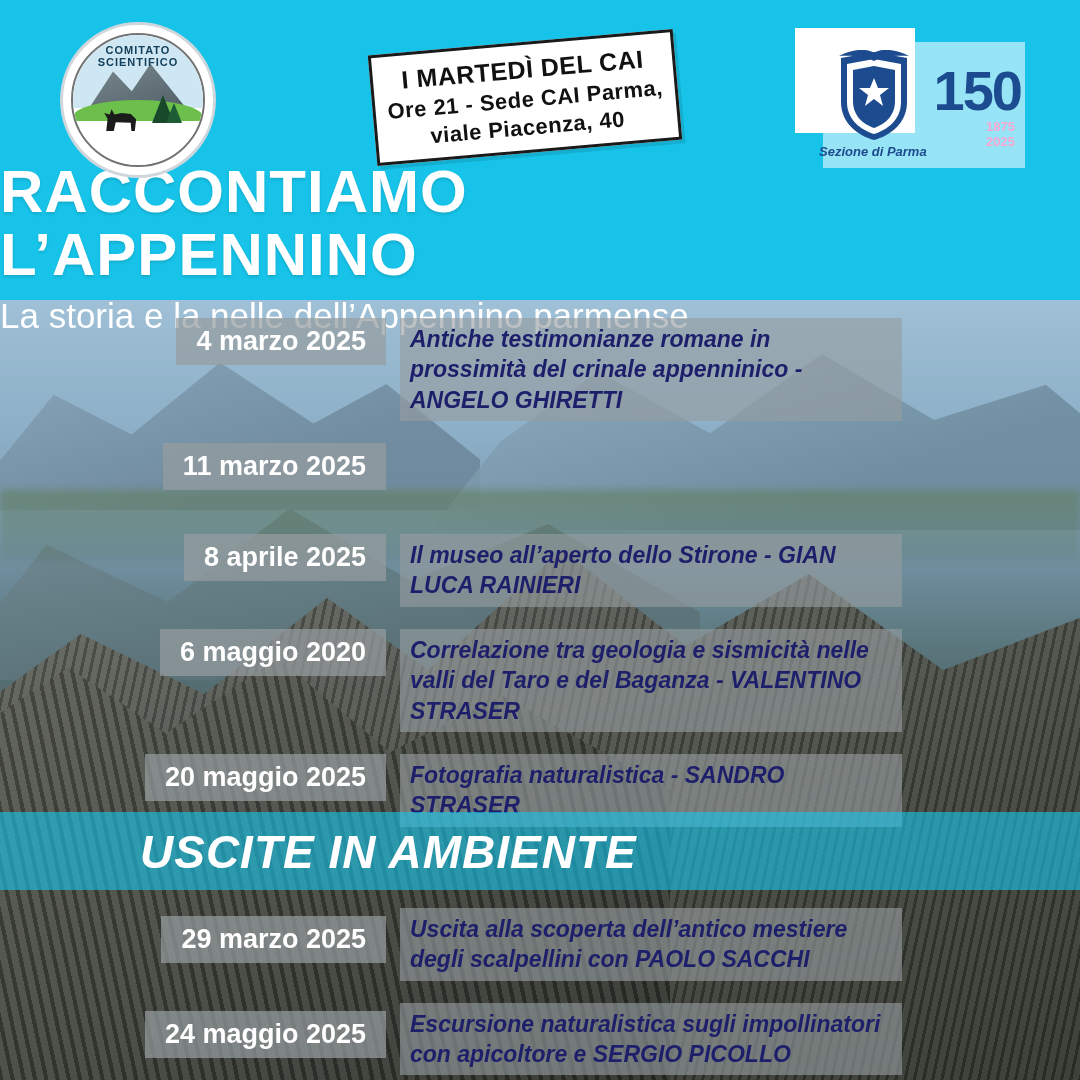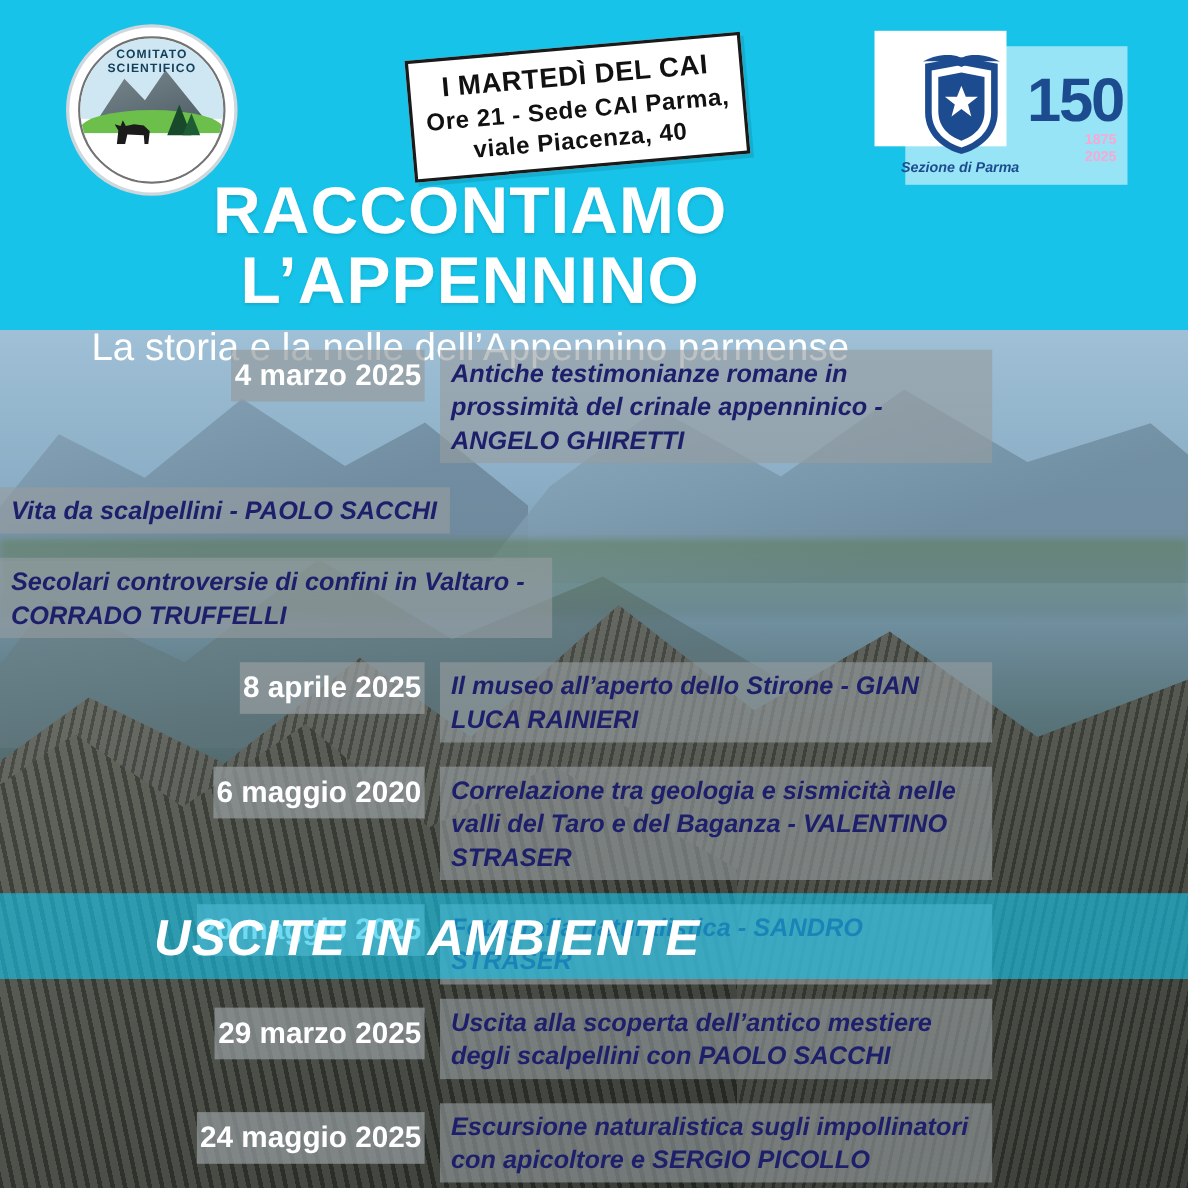--- a/index.html
+++ b/index.html
@@ -79,21 +79,21 @@
   .header {
     position: absolute;
     left: 0; top: 0;
     width: 1080px; height: 300px;
     background: #17c3e8;
     z-index: 5;
   }
   .header-titles {
     position: absolute;
     left: 0; top: 160px; width: 855px;
-    text-align: center;
+    text-align: left;
   }
   .main-title {
     font-size: 60px;
     font-weight: bold;
     color: #ffffff;
     letter-spacing: 1px;
     line-height: 1.05;
     margin: 0;
     text-shadow: 0 2px 3px rgba(0,0,0,.12);
   }
@@ -235,21 +235,21 @@
   .row {
     display: flex;
     align-items: flex-start;
     margin-bottom: 22px;
   }
   .date-chip {
     background: rgba(150,156,160,0.72);
     color: #ffffff;
     font-size: 27px;
     font-weight: bold;
-    padding: 8px 3px;
+    padding: 8px 20px;
     white-space: nowrap;
     margin-left: auto;
   }
   .date-col {
     width: 400px;
     display: flex;
     justify-content: flex-end;
     padding-right: 14px;
     box-sizing: border-box;
   }
@@ -348,25 +348,26 @@
   <div class="schedule">
 
     <div class="row">
       <div class="date-col">
         <div class="date-chip">4 marzo 2025</div>
       </div>
       <div class="desc">Antiche testimonianze romane in prossimità del crinale appenninico - ANGELO GHIRETTI</div>
     </div>
 
     <div class="row">
-      <div class="desc">Vita da scalpellini - PAOLO SACCHI</div>
-    </div>
-
-    <div class="row">
-      <div class="desc">Secolari controversie di confini in Valtaro - CORRADO TRUFFELLI</div>
+      <div class="date-col">
+        <div class="date-chip">11 marzo 2025</div>
+      </div>
+    </div>
+
+    <div class="row">
     </div>
 
     <div class="row">
       <div class="date-col">
         <div class="date-chip">8 aprile 2025</div>
       </div>
       <div class="desc">Il museo all’aperto dello Stirone - GIAN LUCA RAINIERI</div>
     </div>
 
     <div class="row">

